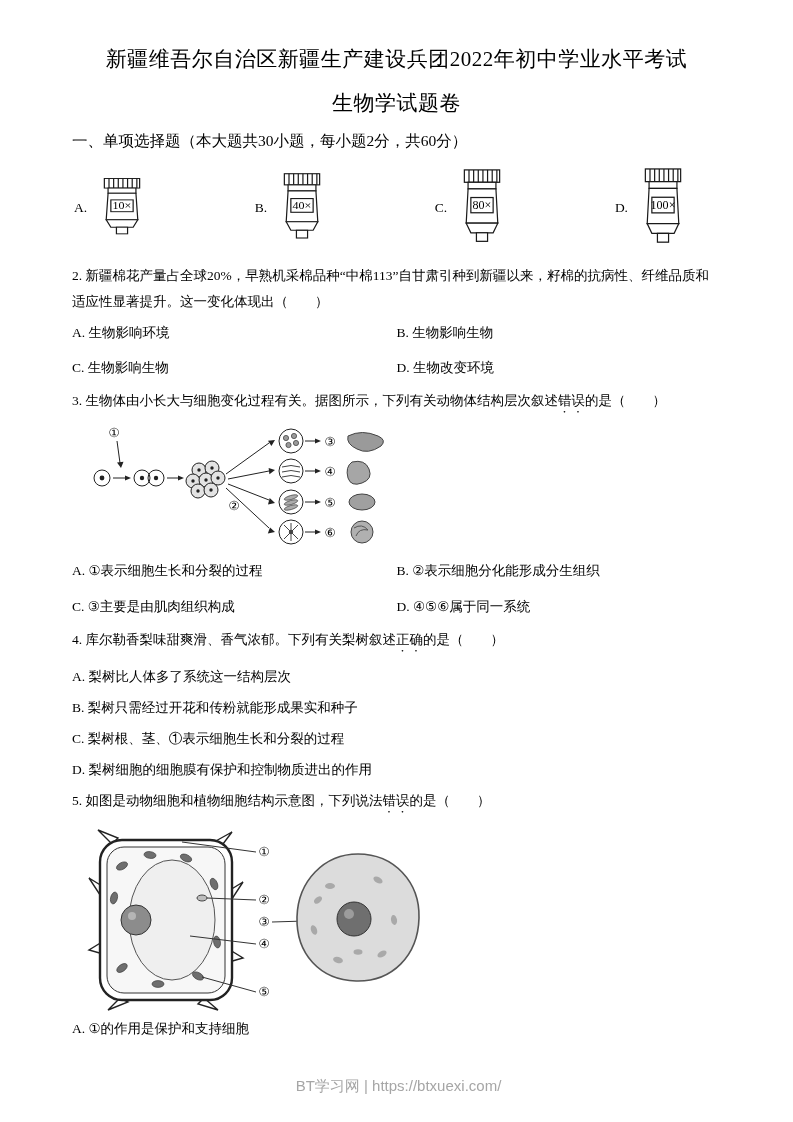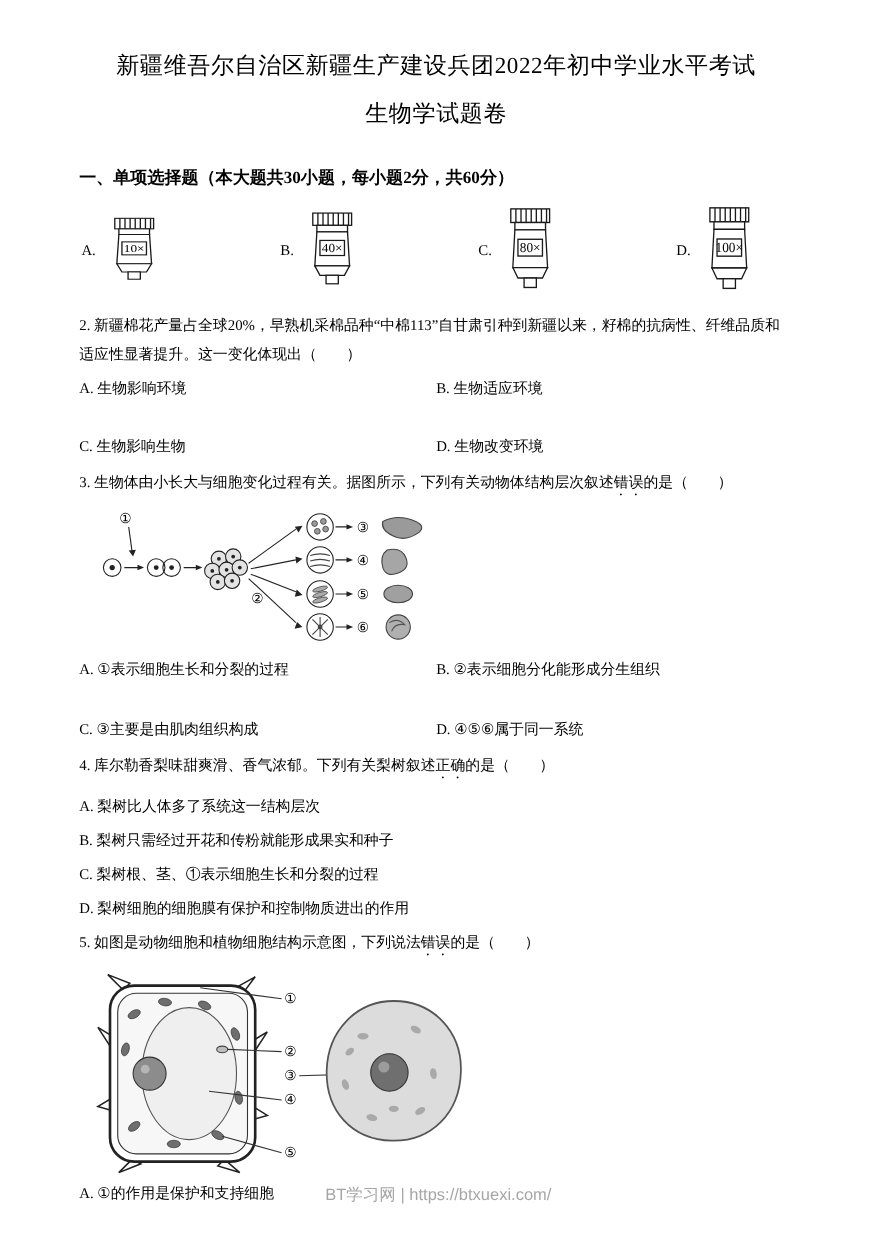--- a/index.html
+++ b/index.html
@@ -2,26 +2,26 @@
 <html><head>
 <meta charset="utf-8">
 <style>
   * { margin:0; padding:0; box-sizing:border-box; }
   html,body { background:#ffffff; }
   body { font-family:"Liberation Serif","DejaVu Serif",serif; color:#000; }
   .page { position:relative; width:793px; height:1122px; margin:0 auto; background:#fff;
           padding:44px 72px 0 72px; overflow:hidden; }
   .title { text-align:center; font-size:21px; font-weight:normal; line-height:1.45; letter-spacing:.5px; }
   .title-sub { margin-top:14px; }
-  .section-heading { font-size:15.5px; font-weight:bold; margin-top:32px; }
+  .section-heading { font-size:15.5px; font-weight:normal; margin-top:12px; }
   .stem { font-size:13.5px; line-height:1.95; margin-top:9px; }
   .em-dot { -webkit-text-emphasis:filled dot; -webkit-text-emphasis-position:under;
             text-emphasis:filled dot; text-emphasis-position:under right; }
   .options-grid { display:grid; grid-template-columns:1fr 1fr; font-size:13.5px;
-                  line-height:1.55; row-gap:33px; margin-top:7px; }
+                  line-height:1.55; row-gap:15px; margin-top:7px; }
   .options-list { margin-top:2px; }
   .options-list .option { font-size:13.5px; margin-top:13px; }
   .obj-row { display:flex; width:615px; justify-content:space-between; align-items:center;
              margin-top:10px; margin-left:2px; height:92px; }
   .obj-group { display:flex; align-items:center; gap:9px; }
   .obj-label { font-size:13.5px; }
   .obj-svg { width:52px; display:block; }
   .obj-a { height:62px; } .obj-b { height:72px; } .obj-c { height:80px; } .obj-d { height:82px; }
   .obj-mag { font-size:13px; text-anchor:middle; fill:#000; font-family:"Liberation Serif",serif; }
   .diagram { margin:8px 0 2px 14px; display:block; }
@@ -129,21 +129,21 @@
         </svg>
       </div>
 
     </div>
   </div>
 
   <div>
     <div class="stem">2. 新疆棉花产量占全球20%，早熟机采棉品种“中棉113”自甘肃引种到新疆以来，籽棉的抗病性、纤维品质和适应性显著提升。这一变化体现出（　　）</div>
     <div class="options-grid">
       <div class="option">A. 生物影响环境</div>
-      <div class="option">B. 生物适应环境</div>
+      <div class="option">B. 生物影响生物</div>
       <div class="option">C. 生物影响生物</div>
       <div class="option">D. 生物改变环境</div>
     </div>
   </div>
 
   <div>
     <div class="stem"><span>3. 生物体由小长大与细胞变化过程有关。据图所示，下列有关动物体结构层次叙述</span><span class="em-dot">错误</span><span>的是（　　）</span></div>
 
     <svg class="diagram" width="332" height="130" viewBox="0 0 332 130">
       <text x="28" y="13" class="dnum">①</text>

